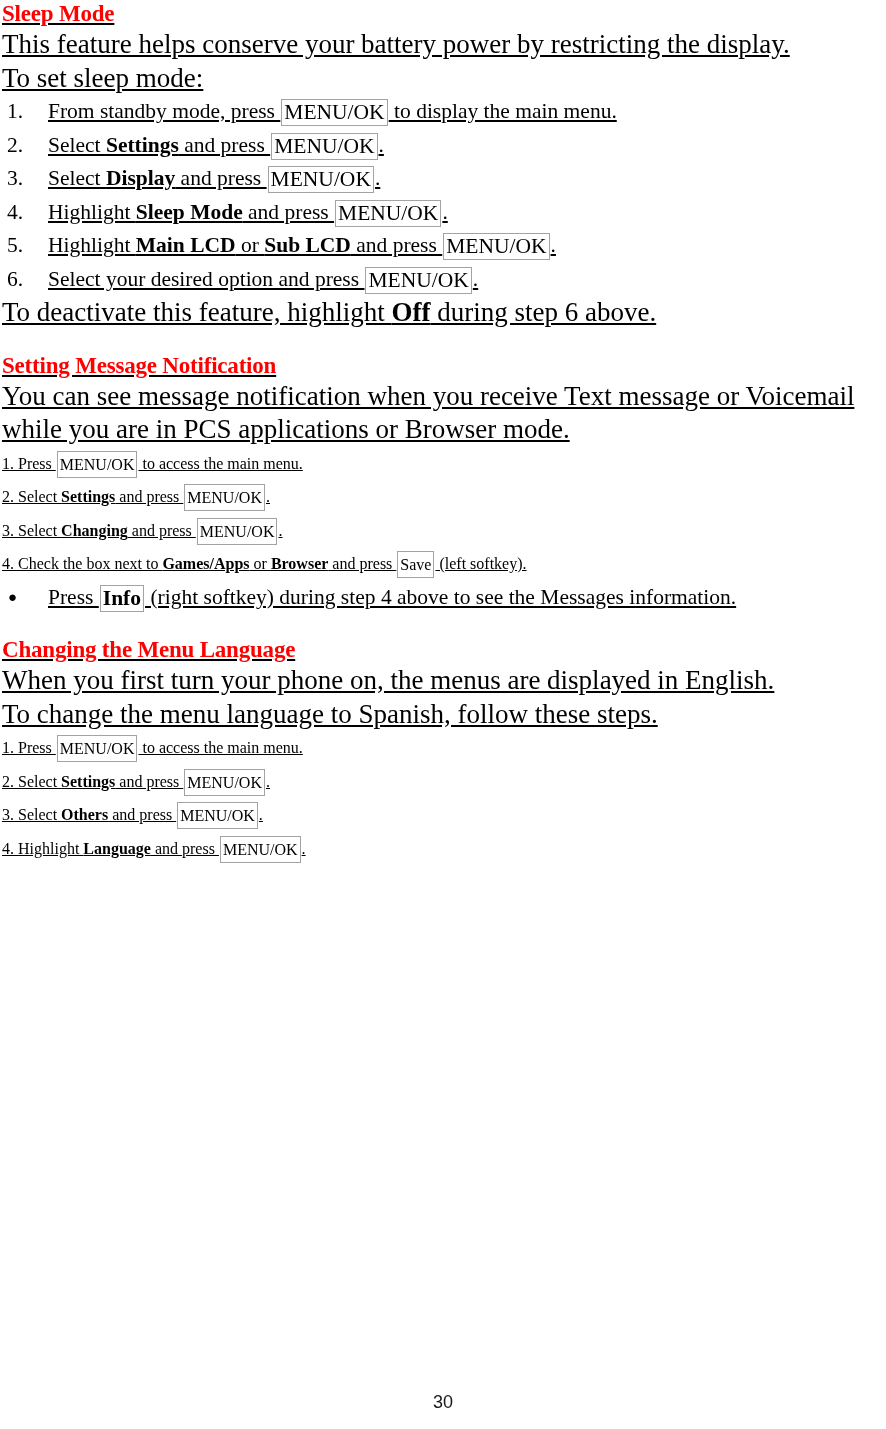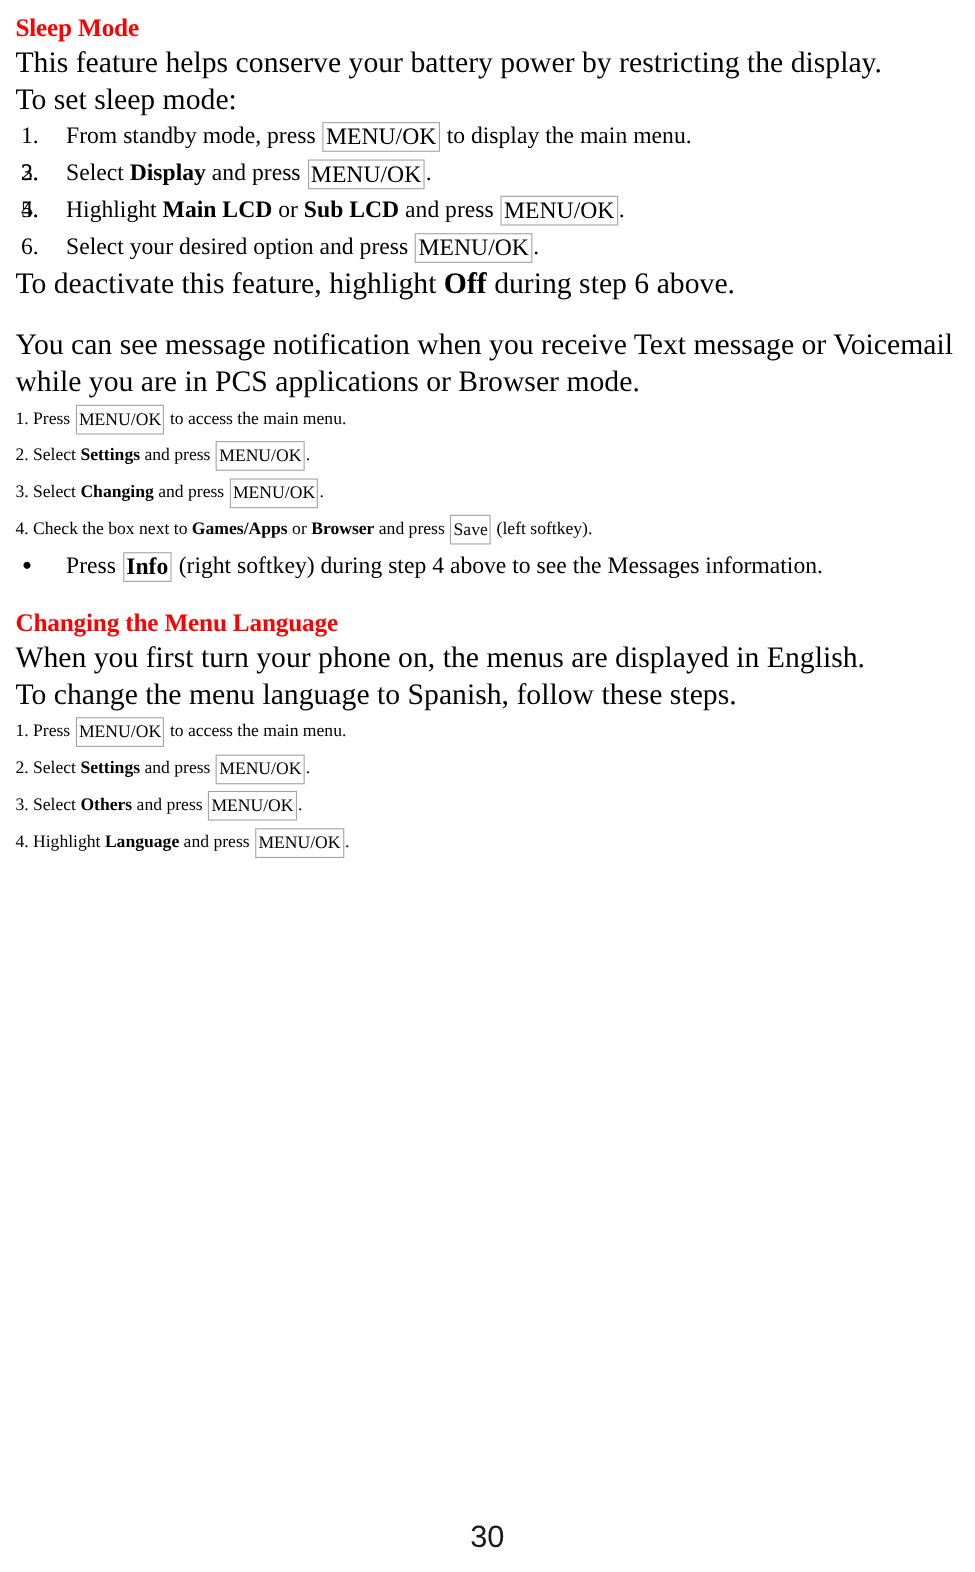--- a/index.html
+++ b/index.html
@@ -15,21 +15,22 @@
     font-family: "Liberation Serif", "DejaVu Serif", serif;
     color: #000000;
     overflow: hidden;
   }
 
   .page {
     position: relative;
     width: 886px;
     height: 1429px;
     box-sizing: border-box;
-    padding: 12px;
+    padding: 0;
+    text-decoration: underline;
   }
 
   .content {
     padding: 0 0 0 2px;
   }
 
   
   h2.heading {
     color: #ff0000;
     font-family: "Liberation Serif", "DejaVu Serif", serif;
@@ -114,21 +115,21 @@
   .spacer-md { height: 22px; }
 
   
   .pagenum {
     position: absolute;
     left: 0;
     right: 0;
     bottom: 16px;
     text-align: center;
     font-family: "Liberation Sans", "DejaVu Sans", sans-serif;
-    font-size: 28px;
+    font-size: 18px;
     color: #1a1a1a;
   }
 </style>
 </head>
 <body>
 
 <div class="page">
   <div class="content">
 
     <h2 class="heading">Sleep Mode</h2>
@@ -136,42 +137,45 @@
     <p class="line">This feature helps conserve your battery power by restricting the display.</p>
     <p class="line">To set sleep mode:</p>
 
     <div class="numlist">
       <div class="item">
         <span class="marker">1.</span>
         <span class="runs"><span>From standby mode, press </span><span class="key">MENU/OK</span><span> to display the main menu.</span></span>
       </div>
       <div class="item">
         <span class="marker">2.</span>
+        <span class="runs"><span>Select </span><span class="b">Settings</span><span> and press </span><span class="key">MENU/OK</span><span>.</span></span>
       </div>
       <div class="item">
         <span class="marker">3.</span>
         <span class="runs"><span>Select </span><span class="b">Display</span><span> and press </span><span class="key">MENU/OK</span><span>.</span></span>
       </div>
       <div class="item">
         <span class="marker">4.</span>
+        <span class="runs"><span>Highlight </span><span class="b">Sleep Mode</span><span> and press </span><span class="key">MENU/OK</span><span>.</span></span>
       </div>
       <div class="item">
         <span class="marker">5.</span>
         <span class="runs"><span>Highlight </span><span class="b">Main LCD</span><span> or </span><span class="b">Sub LCD</span><span> and press </span><span class="key">MENU/OK</span><span>.</span></span>
       </div>
       <div class="item">
         <span class="marker">6.</span>
         <span class="runs"><span>Select your desired option and press </span><span class="key">MENU/OK</span><span>.</span></span>
       </div>
     </div>
 
     <p class="line"><span>To deactivate this feature, highlight </span><span class="b">Off</span><span> during step 6 above.</span></p>
 
     <div class="spacer-md"></div>
 
+    <h2 class="heading">Setting Message Notification</h2>
 
     <p class="line wrap">You can see message notification when you receive Text message or Voicemail while you are in PCS applications or Browser mode.</p>
 
     <div class="flatlist">
       <div class="item"><span>1. Press </span><span class="key">MENU/OK</span><span> to access the main menu.</span></div>
       <div class="item"><span>2. Select </span><span class="b">Settings</span><span> and press </span><span class="key">MENU/OK</span><span>.</span></div>
       <div class="item"><span>3. Select </span><span class="b">Changing</span><span> and press </span><span class="key">MENU/OK</span><span>.</span></div>
       <div class="item"><span>4. Check the box next to </span><span class="b">Games/Apps</span><span> or </span><span class="b">Browser</span><span> and press </span><span class="key">Save</span><span> (left softkey).</span></div>
     </div>
 

